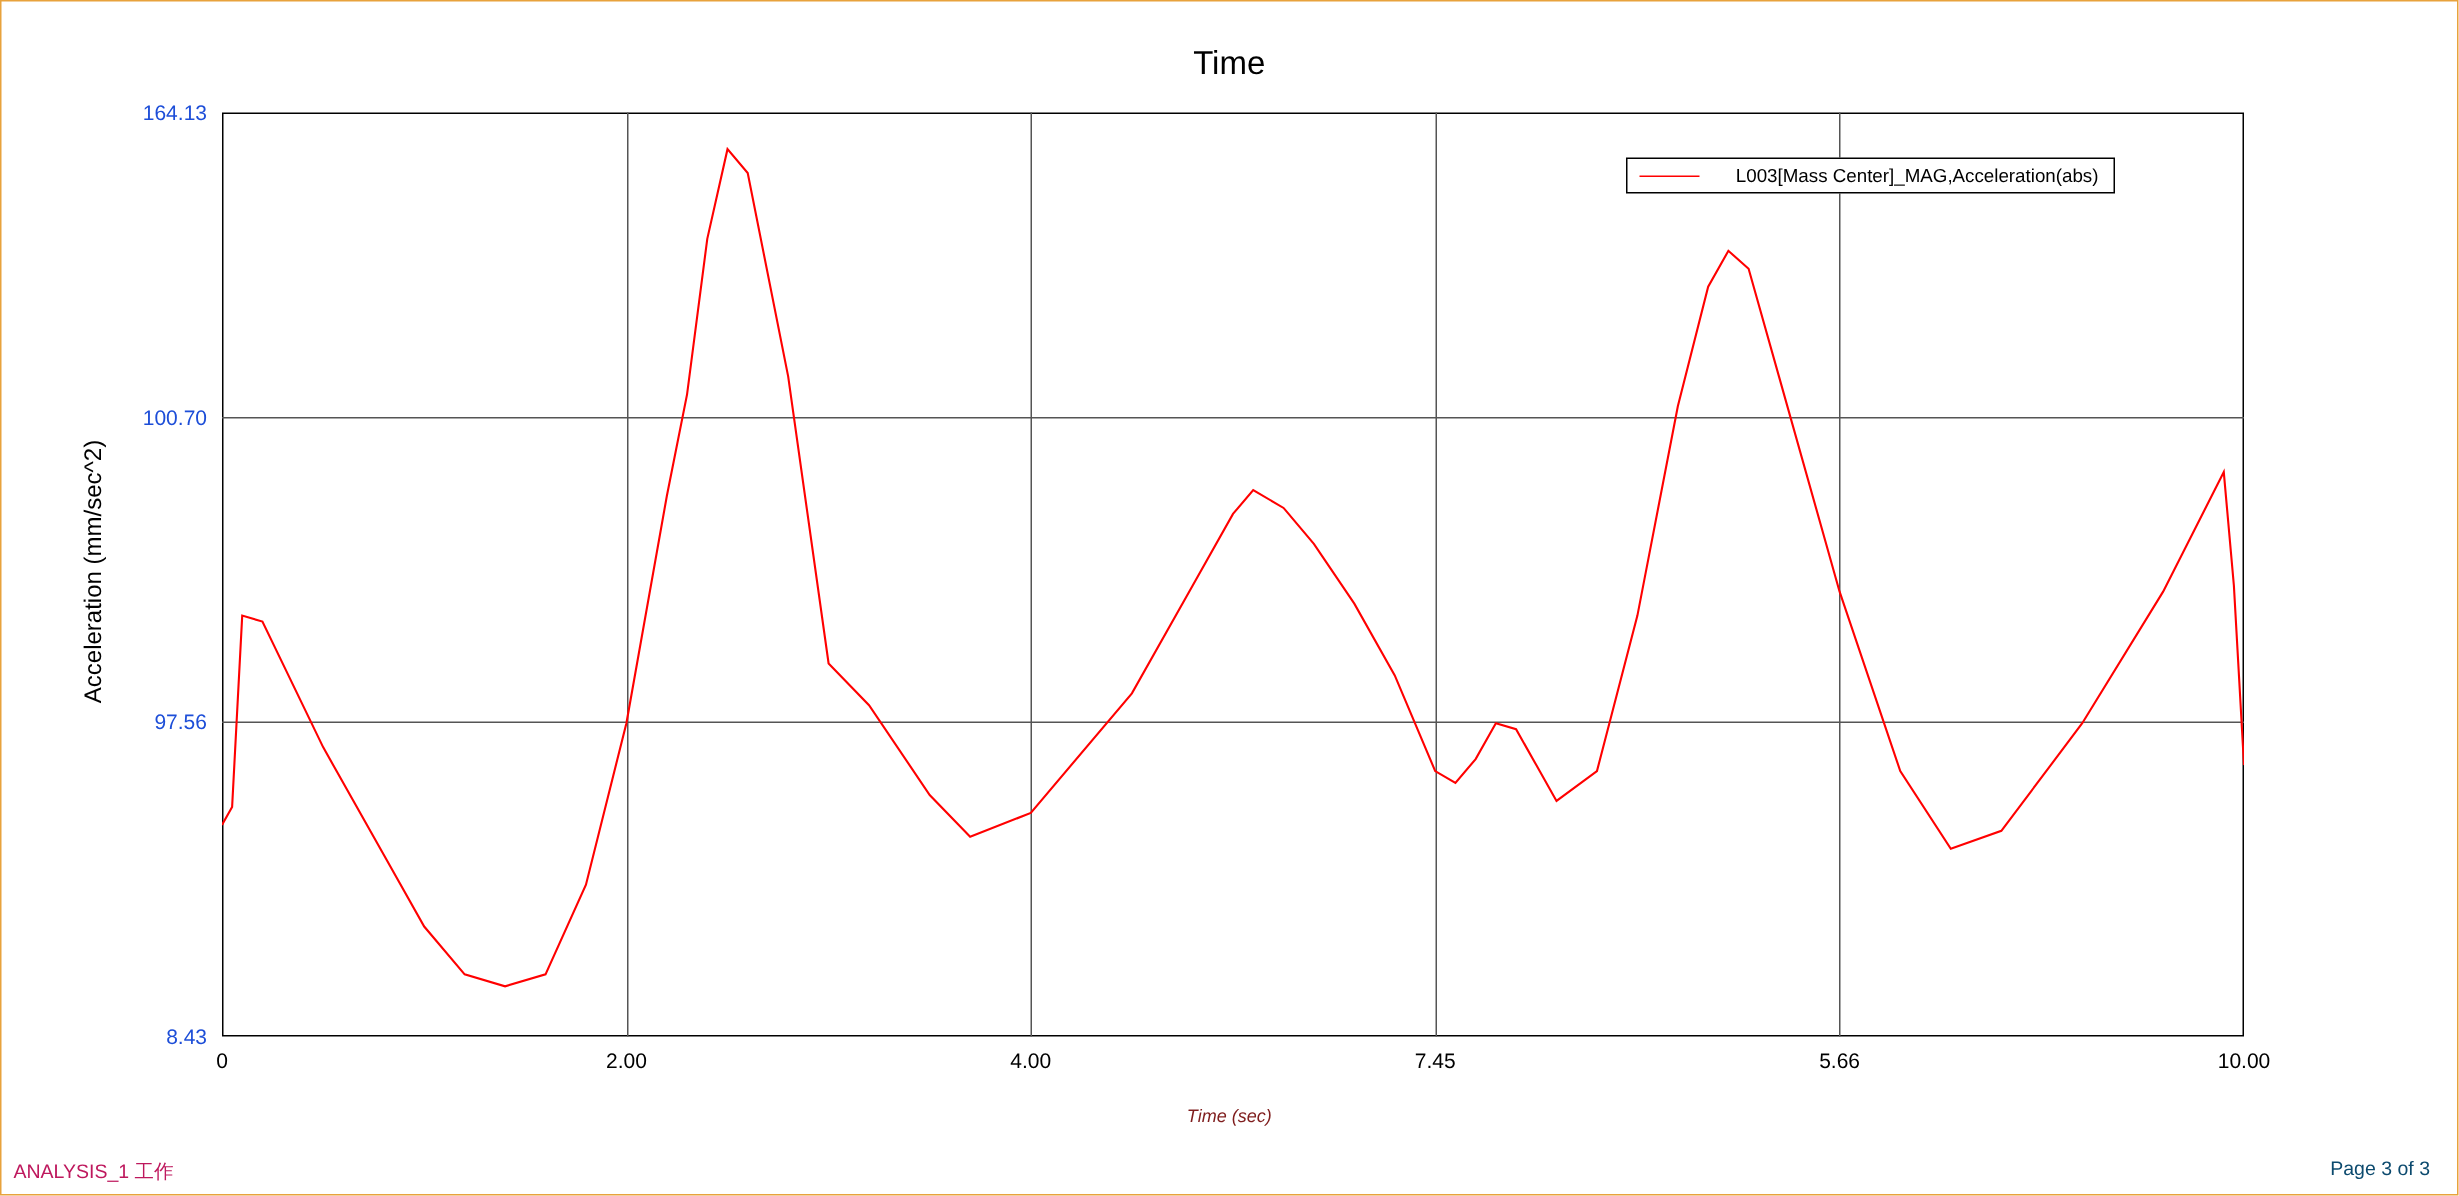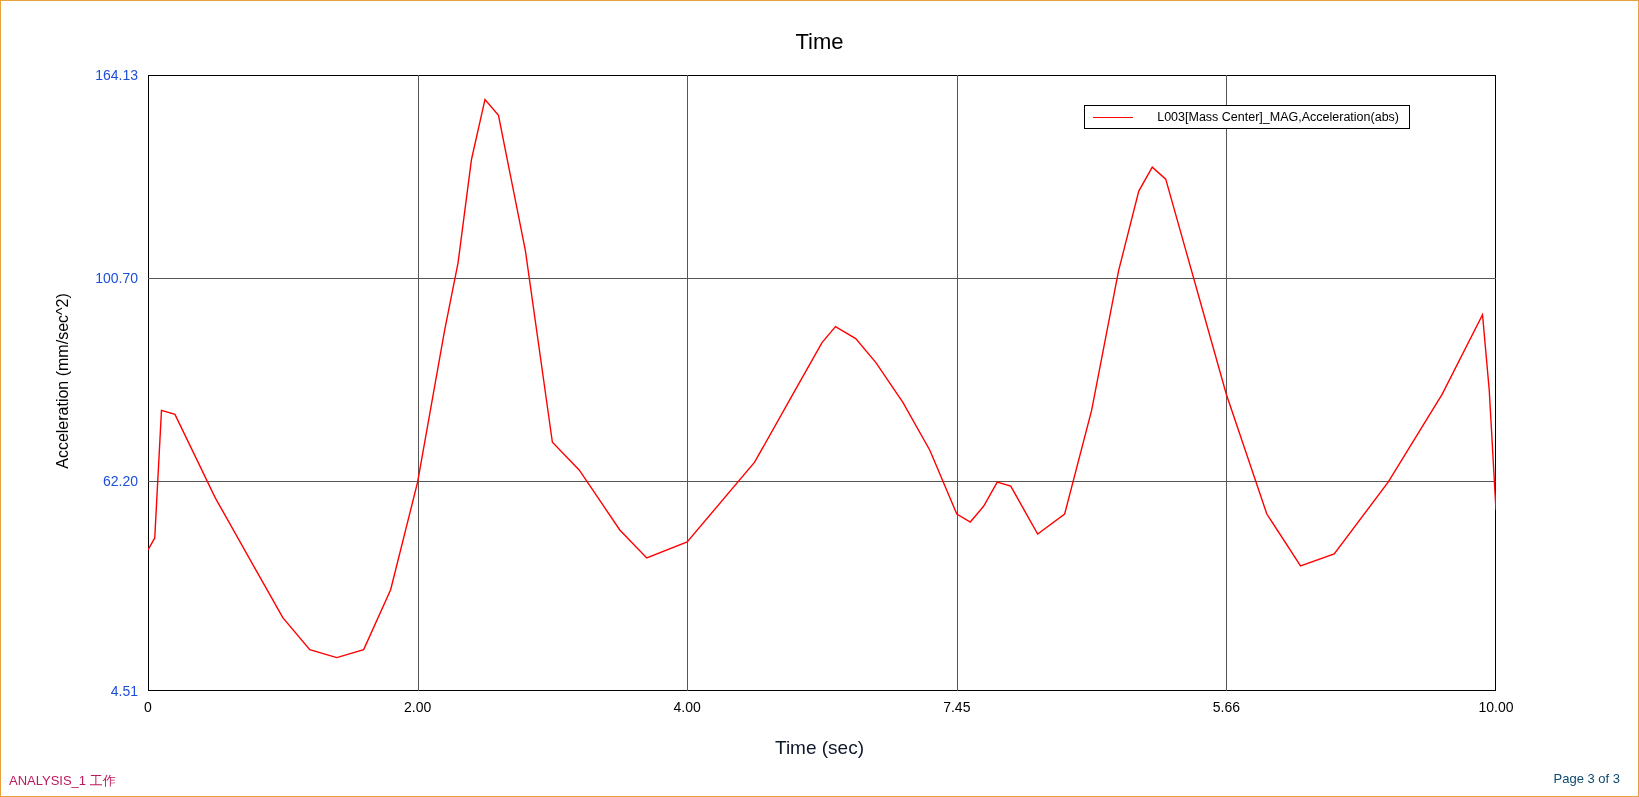--- a/index.html
+++ b/index.html
@@ -69,22 +69,23 @@
     transform: translate(-50%, -50%) rotate(-90deg);
     font-size: 16px;
     color: #000;
     white-space: nowrap;
   }
   .xlabel {
     position: absolute;
     left: 0; right: 0;
     top: 736px;
     text-align: center;
-    font-size: 19px;
-    color: #0f172a;
+    font-size: 12px;
+    color: #7f1d1d;
+    font-style: italic;
   }
   .legend-box {
     position: absolute;
     border: 1px solid #000;
     background: #fff;
     padding: 4px 10px 4px 8px;
     font-size: 12.5px;
     display: flex;
     align-items: center;
     gap: 24px;
@@ -129,22 +130,22 @@
     <div class="grid-v" style="left:20%"></div>
     <div class="grid-v" style="left:40%"></div>
     <div class="grid-v" style="left:60%"></div>
     <div class="grid-v" style="left:80%"></div>
 
     <div class="grid-h" style="top:65.97%"></div>
     <div class="grid-h" style="top:32.96%"></div>
 
     <span class="ytick" style="top:0%">164.13</span>
     <span class="ytick" style="top:32.96%">100.70</span>
-    <span class="ytick" style="top:65.97%">62.20</span>
-    <span class="ytick" style="top:100%">4.51</span>
+    <span class="ytick" style="top:65.97%">97.56</span>
+    <span class="ytick" style="top:100%">8.43</span>
 
     <span class="xtick" style="left:0%">0</span>
     <span class="xtick" style="left:20%">2.00</span>
     <span class="xtick" style="left:40%">4.00</span>
     <span class="xtick" style="left:60%">7.45</span>
     <span class="xtick" style="left:80%">5.66</span>
     <span class="xtick" style="left:100%">10.00</span>
 
     <div class="legend-box" style="right:86px; top:30px;">
       <div class="legend-line"></div>

